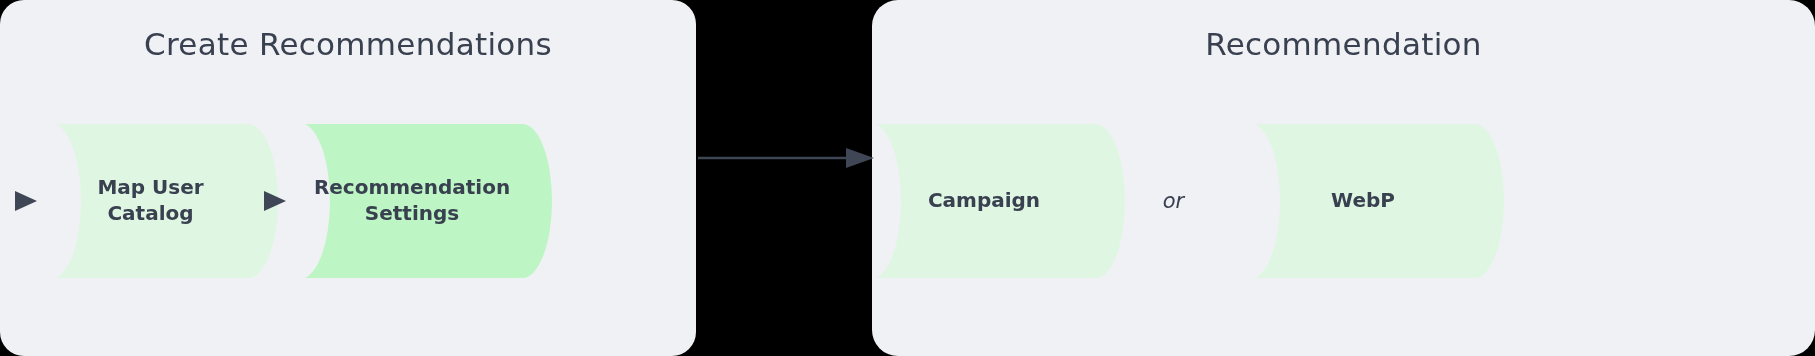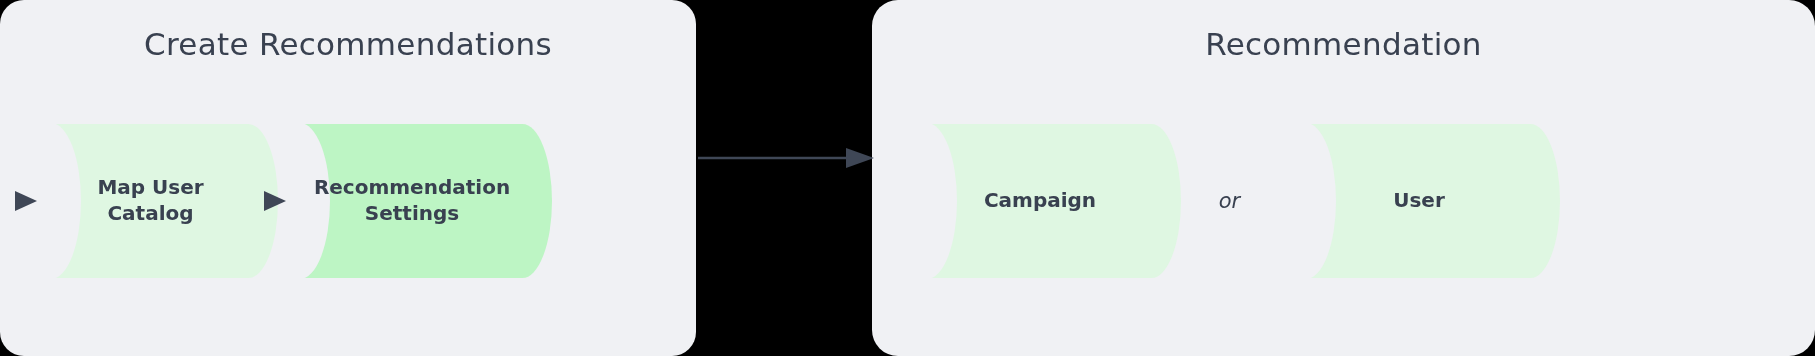--- a/index.html
+++ b/index.html
@@ -181,32 +181,32 @@
   </div>
 
   <svg id="connector" viewBox="0 0 180 40" aria-hidden="true">
     <line x1="2" y1="20" x2="156" y2="20" stroke="#3f4756" stroke-width="2.6"></line>
     <path d="M150 10 L178 20 L150 30 Z" fill="#3f4756"></path>
   </svg>
 
   <div class="panel" id="panel-right">
     <div class="panel-title">Recommendation</div>
 
-    <div class="flow-row" style="padding-left:56px;">
+    <div class="flow-row" style="">
 
       <div class="node" style="width:224px;">
         <span class="barrel"></span>
         <span class="node-label">Campaign</span>
       </div>
 
       <div class="spacer" style="width:155px;">
         <span class="or-label">or</span>
       </div>
 
       <div class="node" style="width:224px;">
         <span class="barrel"></span>
-        <span class="node-label">User</span>
+        <span class="node-label">WebP</span>
       </div>
 
     </div>
   </div>
 
 </div>
 
 </body></html>

